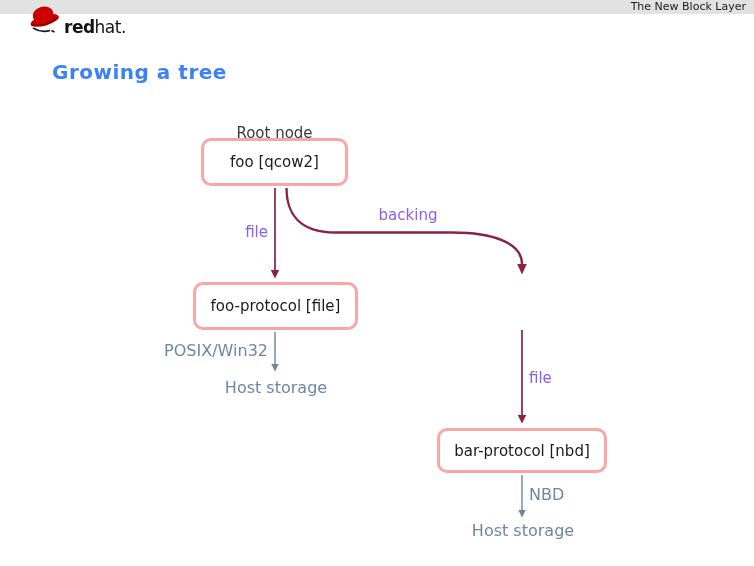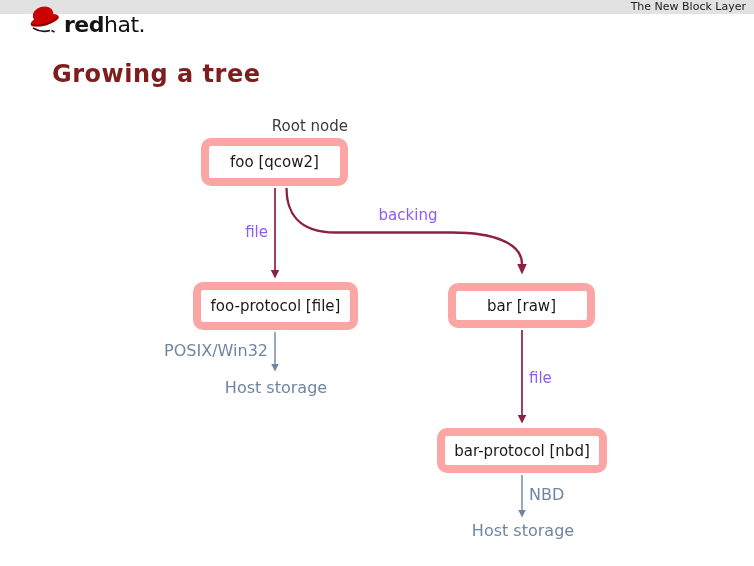--- a/index.html
+++ b/index.html
@@ -15,44 +15,44 @@
     position:absolute;left:0;top:0;width:754px;height:14px;
     background:#e2e2e2;
   }
   .topbar-title{
     position:absolute;right:8px;top:0;height:14px;line-height:14px;
     font-size:11px;color:#1a1a1a;white-space:nowrap;
   }
 
   
   .logo{position:absolute;left:26px;top:3px;display:flex;align-items:flex-end;}
-  .logo-text{margin-left:2px;font-size:22px;color:#141414;line-height:1;padding-bottom:3px;letter-spacing:-0.5px;}
+  .logo-text{margin-left:2px;font-size:17px;color:#141414;line-height:1;padding-bottom:3px;letter-spacing:-0.5px;}
   .logo-text .b{font-weight:800;}
   .logo-text .r{font-weight:400;}
 
   
   .slide-title{
     position:absolute;left:52px;top:60px;
-    font-size:24px;font-weight:bold;color:#7f1d1d;letter-spacing:0.5px;
+    font-size:20px;font-weight:bold;color:#3b82f6;letter-spacing:0.5px;
   }
 
   
   .node{
     position:absolute;box-sizing:border-box;background:#ffffff;
-    border:8px solid #fca5a5;border-radius:10px;
+    border:3px solid #fca5a5;border-radius:10px;
     display:flex;align-items:center;justify-content:center;
     font-size:15px;color:#1a1a1a;white-space:nowrap;
   }
   .node-foo{left:201px;top:138px;width:147px;height:48px;}
   .node-foo-protocol{left:193px;top:282px;width:165px;height:48px;}
   .node-bar{left:448px;top:283px;width:147px;height:45px;}
   .node-bar-protocol{left:437px;top:428px;width:170px;height:45px;}
 
   .root-annotation{
-    position:absolute;left:201px;top:117px;width:147px;text-align:right;
+    position:absolute;left:201px;top:124px;width:147px;text-align:center;
     font-size:15px;color:#3a3a3a;
   }
 
   .edge-label{position:absolute;font-size:15px;color:#8b5cf6;white-space:nowrap;}
   .edge-file-left{left:230px;top:223px;width:38px;text-align:right;}
   .edge-backing{left:373px;top:206px;width:70px;text-align:center;}
   .edge-file-right{left:529px;top:369px;}
 
   .storage-label{position:absolute;font-size:16px;color:#6f86a3;white-space:nowrap;}
   .edge-posix{left:148px;top:341px;width:120px;text-align:right;}
@@ -109,21 +109,20 @@
 
     <path d="M275,332 L275,364" stroke="#6f86a3" stroke-width="1.4" fill="none" marker-end="url(#arr-g)"></path>
 
     <path d="M522,475 L522,510" stroke="#6f86a3" stroke-width="1.4" fill="none" marker-end="url(#arr-g)"></path>
   </svg>
 
   <div class="root-annotation">Root node</div>
 
   <div class="node node-foo">foo [qcow2]</div>
   <div class="node node-foo-protocol">foo-protocol [file]</div>
-  <div class="node node-bar">bar [raw]</div>
   <div class="node node-bar-protocol">bar-protocol [nbd]</div>
 
   <div class="edge-label edge-file-left">file</div>
   <div class="edge-label edge-backing">backing</div>
   <div class="edge-label edge-file-right">file</div>
 
   <div class="storage-label edge-posix">POSIX/Win32</div>
   <div class="storage-label edge-nbd">NBD</div>
 
   <div class="storage-label host-left">Host storage</div>

